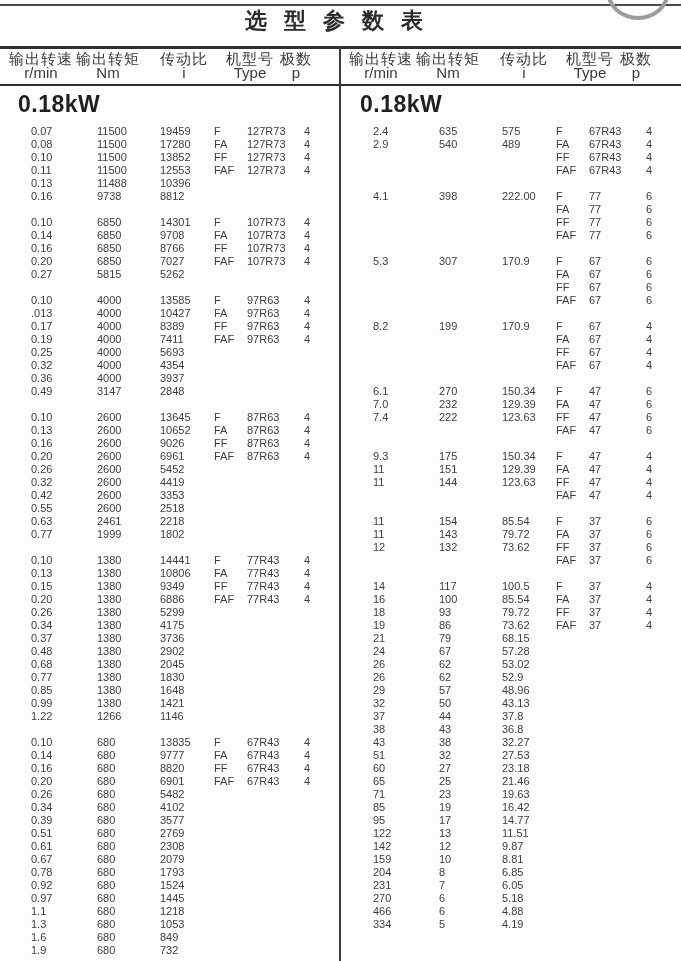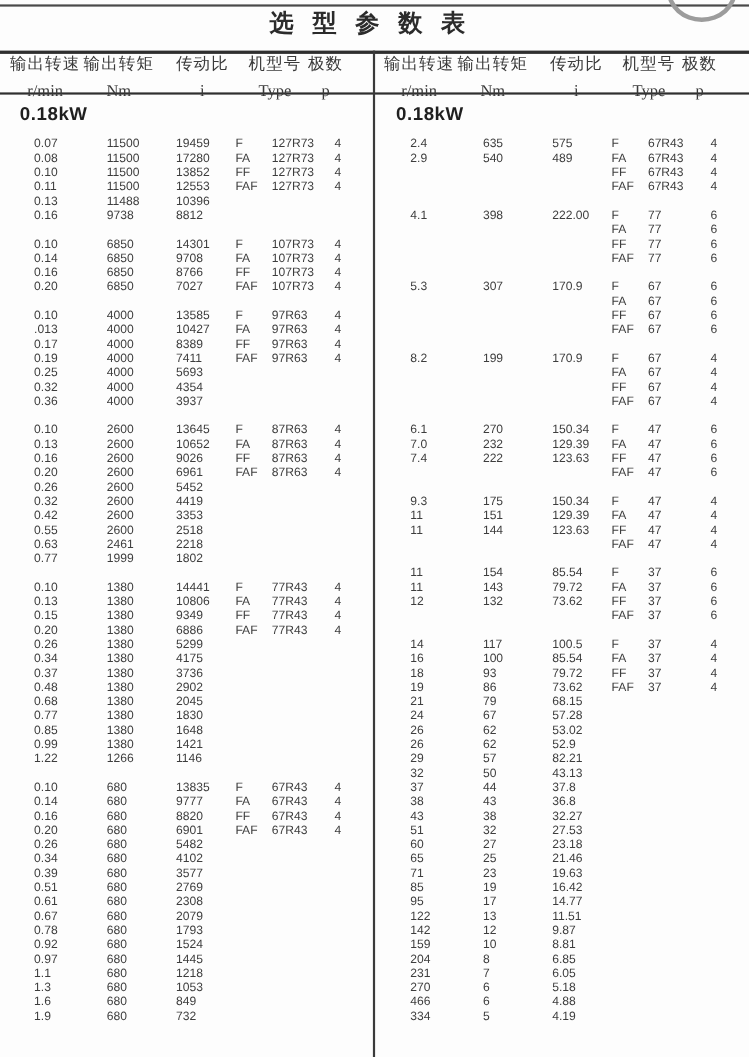--- a/index.html
+++ b/index.html
@@ -15,28 +15,28 @@
          font-size:22px;font-weight:bold;color:#2b2b2b;letter-spacing:17px;padding-left:4px;
          box-sizing:border-box;white-space:nowrap;}
   
   .head-band{position:absolute;left:0;top:46px;width:681px;height:35px;
              border-top:3px solid #2f2f2f;border-bottom:2px solid #2f2f2f;box-sizing:content-box;}
   .head-half{position:absolute;top:0;width:340px;height:35px;}
   .head-half.hl{left:0;} .head-half.hr{left:340px;}
   .hc{position:absolute;top:3px;transform:translateX(-50%);text-align:center;
       font-size:15px;line-height:13px;color:#3a3a3a;white-space:nowrap;}
   .hc .cn{display:block;letter-spacing:1px;}
-  .hc .un{display:block;margin-top:12px;font-family:Liberation Serif, serif;}
+  .hc .un{display:block;margin-top:1px;}
   .hc1{left:41px;} .hc2{left:108px;} .hc3{left:184px;} .hc4{left:250px;text-align:center;} .hc5{left:296px;}
   
   .v-div{position:absolute;left:339px;top:46px;width:2px;height:915px;background:#3a3a3a;}
   
   .panel{position:absolute;top:86px;width:339px;}
   .panel.pl{left:0;} .panel.pr{left:342px;}
-  .power{margin:4px 0 0 18px;height:28px;line-height:28px;font-size:17px;font-weight:bold;
+  .power{margin:4px 0 0 18px;height:28px;line-height:28px;font-size:23px;font-weight:bold;
          color:#1f1f1f;letter-spacing:0.5px;}
   .tbody{margin-top:7px;}
   .tgroup{margin-bottom:13px;}
   .trow{display:grid;grid-template-columns:66px 63px 54px 33px 57px 1fr;
         padding-left:31px;height:13px;line-height:13px;font-size:11px;color:#3d3d3d;
         white-space:nowrap;}
   .trow .c{overflow:visible;}
 </style>
 </head>
 <body>
@@ -174,20 +174,28 @@
             <span class="c">4</span>
           </div>
           <div class="trow">
             <span class="c">0.20</span>
             <span class="c">6850</span>
             <span class="c">7027</span>
             <span class="c">FAF</span>
             <span class="c">107R73</span>
             <span class="c">4</span>
           </div>
+          <div class="trow">
+            <span class="c">0.27</span>
+            <span class="c">5815</span>
+            <span class="c">5262</span>
+            <span class="c"></span>
+            <span class="c"></span>
+            <span class="c"></span>
+          </div>
         </div>
         <div class="tgroup">
           <div class="trow">
             <span class="c">0.10</span>
             <span class="c">4000</span>
             <span class="c">13585</span>
             <span class="c">F</span>
             <span class="c">97R63</span>
             <span class="c">4</span>
           </div>
@@ -228,20 +236,28 @@
             <span class="c">4000</span>
             <span class="c">4354</span>
             <span class="c"></span>
             <span class="c"></span>
             <span class="c"></span>
           </div>
           <div class="trow">
             <span class="c">0.36</span>
             <span class="c">4000</span>
             <span class="c">3937</span>
+            <span class="c"></span>
+            <span class="c"></span>
+            <span class="c"></span>
+          </div>
+          <div class="trow">
+            <span class="c">0.49</span>
+            <span class="c">3147</span>
+            <span class="c">2848</span>
             <span class="c"></span>
             <span class="c"></span>
             <span class="c"></span>
           </div>
         </div>
         <div class="tgroup">
           <div class="trow">
             <span class="c">0.10</span>
             <span class="c">2600</span>
             <span class="c">13645</span>
@@ -871,21 +887,21 @@
             <span class="c">26</span>
             <span class="c">62</span>
             <span class="c">52.9</span>
             <span class="c"></span>
             <span class="c"></span>
             <span class="c"></span>
           </div>
           <div class="trow">
             <span class="c">29</span>
             <span class="c">57</span>
-            <span class="c">82.21</span>
+            <span class="c">48.96</span>
             <span class="c"></span>
             <span class="c"></span>
             <span class="c"></span>
           </div>
           <div class="trow">
             <span class="c">32</span>
             <span class="c">50</span>
             <span class="c">43.13</span>
             <span class="c"></span>
             <span class="c"></span>

